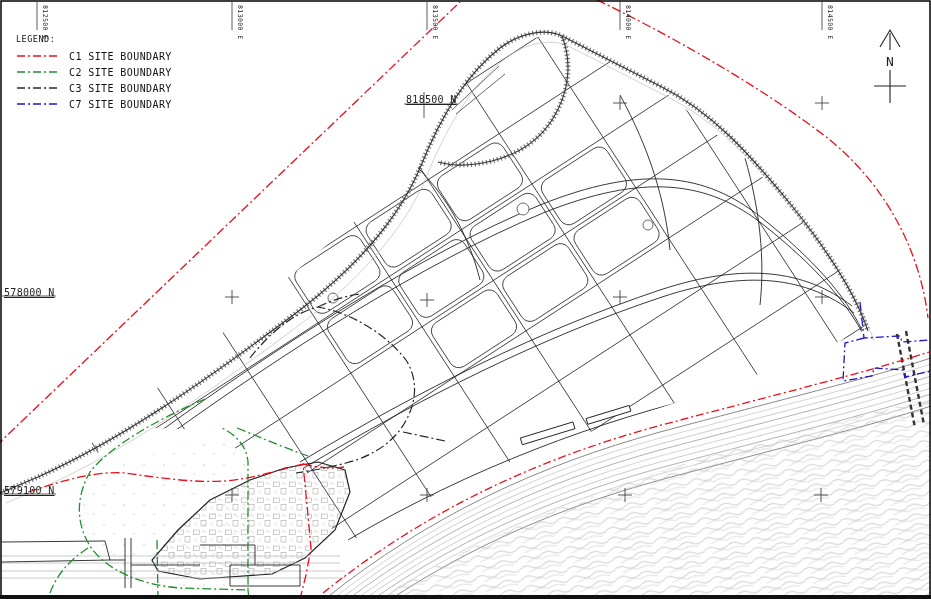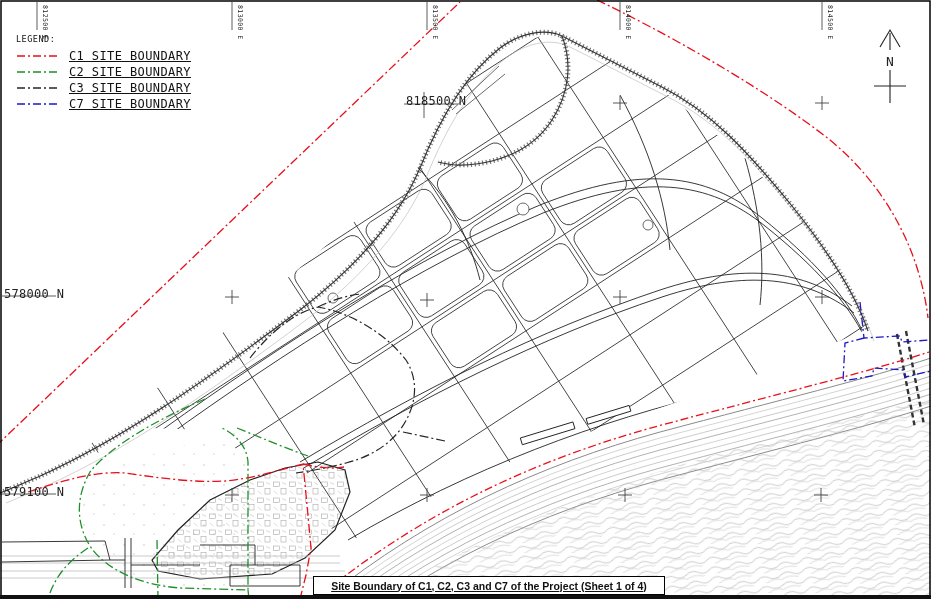--- a/index.html
+++ b/index.html
@@ -1,26 +1,26 @@
 <!DOCTYPE html>
 <html><head>
 <meta charset="utf-8">
 <style>
   html,body{margin:0;padding:0;background:#e9e9e9;}
   .sheet{position:relative;width:931px;height:599px;background:#fff;overflow:hidden;
          font-family:"DejaVu Sans Mono",monospace;}
   svg.map{position:absolute;left:0;top:0;}
   .elabel{position:absolute;top:5px;font-size:6.5px;letter-spacing:.4px;color:#222;
           transform-origin:0 0;transform:rotate(90deg);white-space:nowrap;}
-  .nlabel{position:absolute;font-size:12px;letter-spacing:.3px;color:#222;white-space:nowrap;}
+  .nlabel{position:absolute;font-size:10px;letter-spacing:.3px;color:#222;white-space:nowrap;text-decoration:underline;}
   .legend{position:absolute;left:16px;top:34px;}
   .legend-h{font-size:8.5px;color:#111;margin-bottom:4px;letter-spacing:.5px;}
   .legend-row{display:flex;align-items:center;gap:9px;height:16px;}
   .legend-row .key{width:44px;height:8px;flex:none;}
-  .legend-row .lab{font-size:12px;color:#111;letter-spacing:.4px;text-decoration:underline;}
+  .legend-row .lab{font-size:10px;color:#111;letter-spacing:.4px;}
   .titlebox{position:absolute;left:313px;top:576px;width:350px;height:17px;background:#fff;
             border:1px solid #000;display:flex;align-items:center;justify-content:center;z-index:5;}
   .titlebox span{font-family:"Liberation Sans",sans-serif;font-weight:bold;font-size:10.5px;
             text-decoration:underline;color:#111;white-space:nowrap;}
 </style>
 </head>
 <body>
 
 <div class="sheet">
 
@@ -208,17 +208,14 @@
       <span class="lab">C3 SITE BOUNDARY</span>
     </div>
     <div class="legend-row">
       <svg class="key" viewBox="0 0 44 8">
         <line x1="1" y1="4" x2="43" y2="4" stroke-width="1.6" stroke-dasharray="8 3 2 3" stroke="#1a18c8"></line>
       </svg>
       <span class="lab">C7 SITE BOUNDARY</span>
     </div>
   </div>
 
-  <div class="titlebox">
-    <span>Site Boundary of C1, C2, C3 and C7 of the Project (Sheet 1 of 4)</span>
-  </div>
 
 </div>
 
 </body></html>

